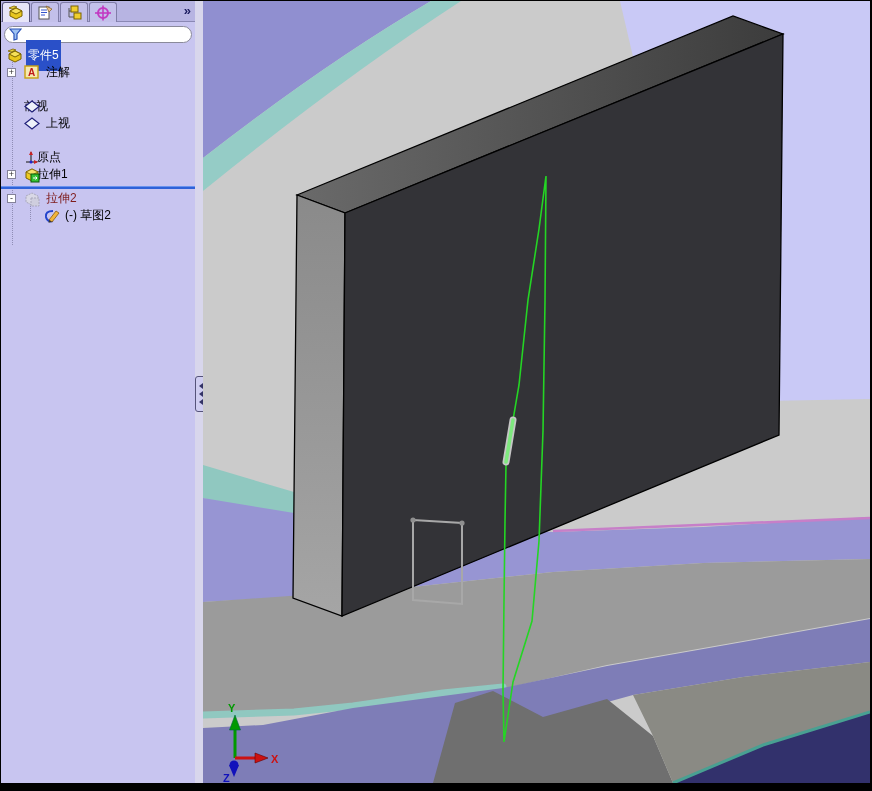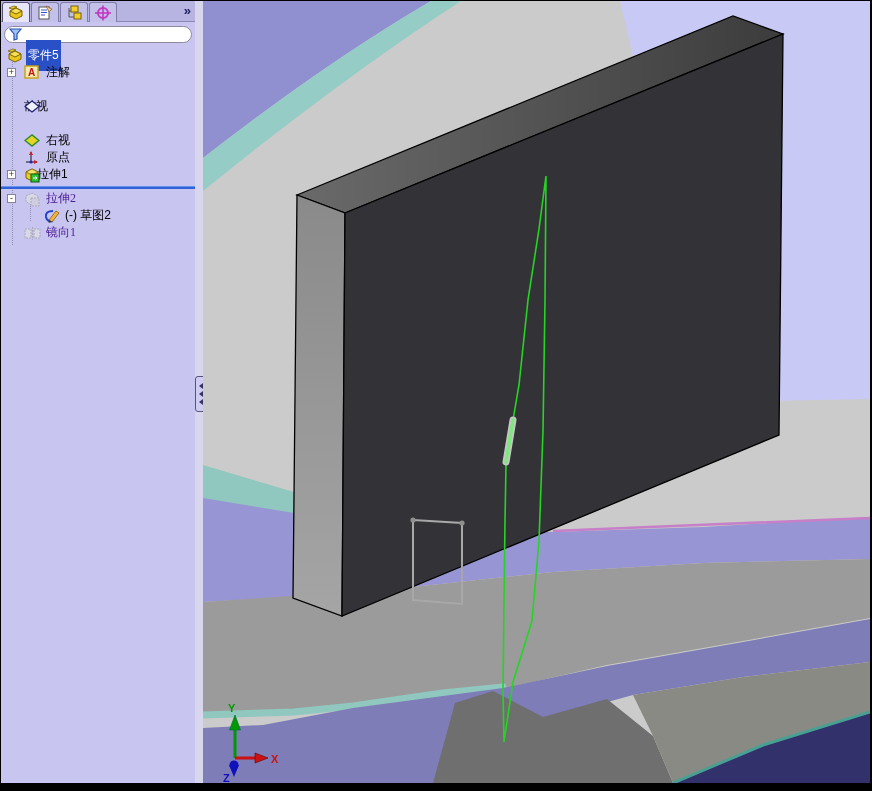--- a/index.html
+++ b/index.html
@@ -14,21 +14,21 @@
   .tab.active{background:#e7e5f8;border-color:#55537a;}
   #more-btn{position:absolute;right:4px;top:2px;color:#1a1a5e;font-weight:bold;font-size:13px;cursor:default;}
   #filterbox{position:absolute;left:3px;top:25px;width:188px;height:17px;background:#fff;
              border:1.5px solid #8a8a9a;border-radius:9px;display:flex;align-items:center;padding-left:4px;gap:4px;}
   #filter-input{border:none;outline:none;flex:1;height:12px;font-size:11px;background:transparent;}
 
   #tree{position:absolute;left:0;top:44px;width:100%;height:700px;font-size:12px;color:#000;}
   .row{position:absolute;left:0;width:100%;height:17px;display:flex;align-items:center;}
   .row .lbl{white-space:nowrap;line-height:15px;padding:8px 2px;}
   .lbl.sel{background:#2a50c8;color:#fff;}
-  .lbl.gray{color:#4c1d95;font-family:Liberation Serif, serif;}
+  .lbl.gray{color:#7f1d1d;}
   .expand{position:absolute;left:6px;width:9px;height:9px;background:#fff;border:1px solid #848299;
           font-size:9px;line-height:7px;text-align:center;color:#333;}
   .ticon{position:absolute;}
   .dotline{position:absolute;border-left:1px dotted #8f8db5;width:0;}
   #rollback{position:absolute;left:0;width:194px;height:3px;background:#2f62d8;border-top:1px solid #6a93ee;}
 
   
   #strip{position:absolute;left:195px;top:1px;width:8px;height:782px;background:#d8d6ec;}
   #splitter{position:absolute;left:195px;top:376px;width:12px;height:36px;background:#cfcdf1;
             border:1px solid #55537a;border-radius:3px;display:flex;flex-direction:column;
@@ -113,37 +113,37 @@
       </div>
 
 
       <div class="row" style="top:53px">
         <svg class="ticon" style="left:23px" width="16" height="15" viewBox="0 0 16 15">
           <polygon points="1,7.5 8,2 15,7.5 8,13" fill="#eef2fa" stroke="#20207a" stroke-width="1.2"></polygon>
         </svg>
         <span class="lbl" style="margin-left:21px">前视</span>
       </div>
 
-
-      <div class="row" style="top:87px">
-        <svg class="ticon" style="left:23px" width="16" height="15" viewBox="0 0 16 15">
-          <polygon points="1,7.5 8,2 15,7.5 8,13" fill="#e6d428" stroke="#2a8a2a" stroke-width="1.4"></polygon>
-        </svg>
-        <span class="lbl" style="margin-left:43px">右视</span>
-      </div>
+      <div class="row" style="top:70px">
+        <svg class="ticon" style="left:23px" width="16" height="15" viewBox="0 0 16 15">
+          <polygon points="1,7.5 8,2 15,7.5 8,13" fill="#eef2fa" stroke="#20207a" stroke-width="1.2"></polygon>
+        </svg>
+        <span class="lbl" style="margin-left:43px">上视</span>
+      </div>
+
 
       <div class="row" style="top:104px">
         <svg class="ticon" style="left:23px" width="16" height="15" viewBox="0 0 16 15">
           <line x1="7" y1="2" x2="7" y2="12" stroke="#333" stroke-width="1.2"></line>
           <polygon points="7,1 5,5 9,5" fill="#c22"></polygon>
           <line x1="2" y1="12" x2="13" y2="12" stroke="#333" stroke-width="1.2"></line>
           <polygon points="14,12 10,10 10,14" fill="#c22"></polygon>
           <circle cx="7" cy="12" r="1.5" fill="#22c"></circle>
         </svg>
-        <span class="lbl" style="margin-left:43px">原点</span>
+        <span class="lbl" style="margin-left:34px">原点</span>
       </div>
 
       <div class="row" style="top:121px">
         <span class="expand" style="top:4px">+</span>
         <svg class="ticon" style="left:23px" width="17" height="16" viewBox="0 0 17 16">
           <polygon points="2,5 8,2 14,5 14,11 8,14 2,11" fill="#eecb22" stroke="#7a6300" stroke-width="1"></polygon>
           <polygon points="2,5 8,2 14,5 8,8" fill="#f7e06a" stroke="#7a6300" stroke-width="0.8"></polygon>
           <rect x="7" y="7" width="8" height="8" fill="#35c335" stroke="#0a5a0a" stroke-width="1"></rect>
           <path d="M9,11 L13,11 M11.5,9.5 L13,11 L11.5,12.5" stroke="#fff" stroke-width="1" fill="none"></path>
         </svg>
@@ -163,28 +163,20 @@
 
       <div class="row" style="top:162px">
         <svg class="ticon" style="left:42px" width="18" height="16" viewBox="0 0 18 16">
           <path d="M10,3 Q2,3 3,9 Q4,14 10,13" fill="none" stroke="#2244cc" stroke-width="2"></path>
           <polygon points="6,12 13,3 16,5 9,14" fill="#f2b63a" stroke="#8a5a10" stroke-width="0.8"></polygon>
           <polygon points="6,12 9,14 5.5,14.8" fill="#333"></polygon>
         </svg>
         <span class="lbl" style="margin-left:62px">(-) 草图2</span>
       </div>
 
-      <div class="row" style="top:179px">
-        <svg class="ticon" style="left:23px" width="17" height="16" viewBox="0 0 17 16">
-          <rect x="1" y="4" width="6" height="9" fill="#d9d8e6" stroke="#a9a8bc" stroke-width="1" stroke-dasharray="2,1"></rect>
-          <rect x="10" y="4" width="6" height="9" fill="#d9d8e6" stroke="#a9a8bc" stroke-width="1" stroke-dasharray="2,1"></rect>
-          <line x1="8.5" y1="2" x2="8.5" y2="15" stroke="#a9a8bc" stroke-width="1" stroke-dasharray="2,1"></line>
-        </svg>
-        <span class="lbl gray" style="margin-left:43px">镜向1</span>
-      </div>
     </div>
   </div>
 
   <div id="strip"></div>
   <div id="splitter">
     <span></span>
       <span></span>
       <span></span>
   </div>
 

